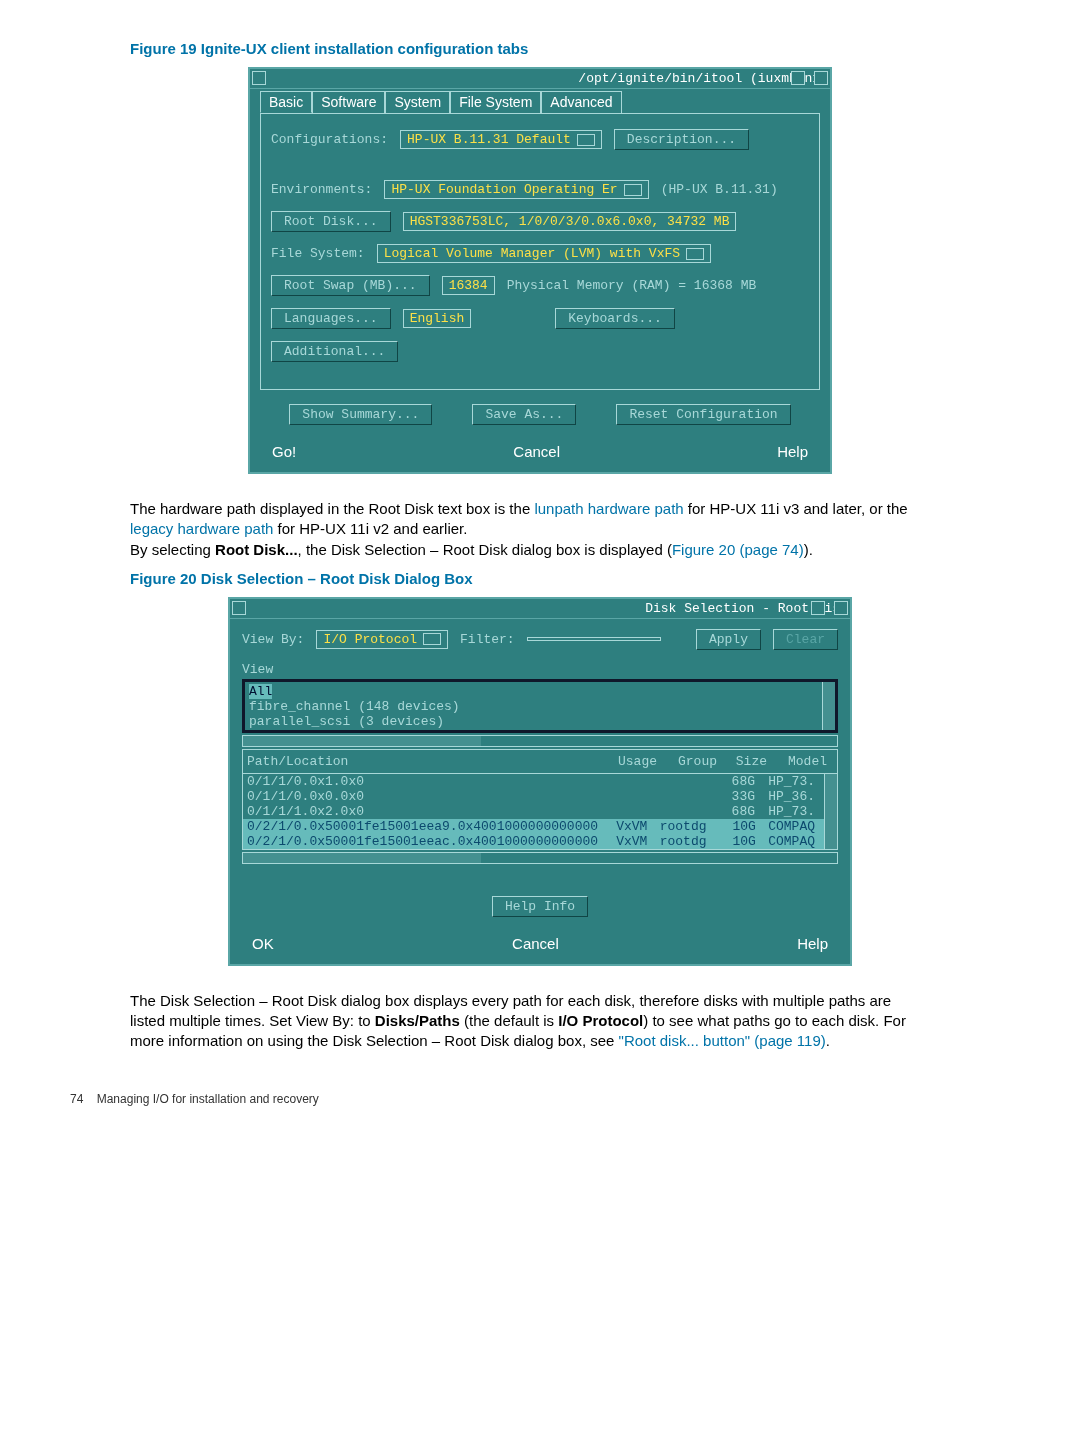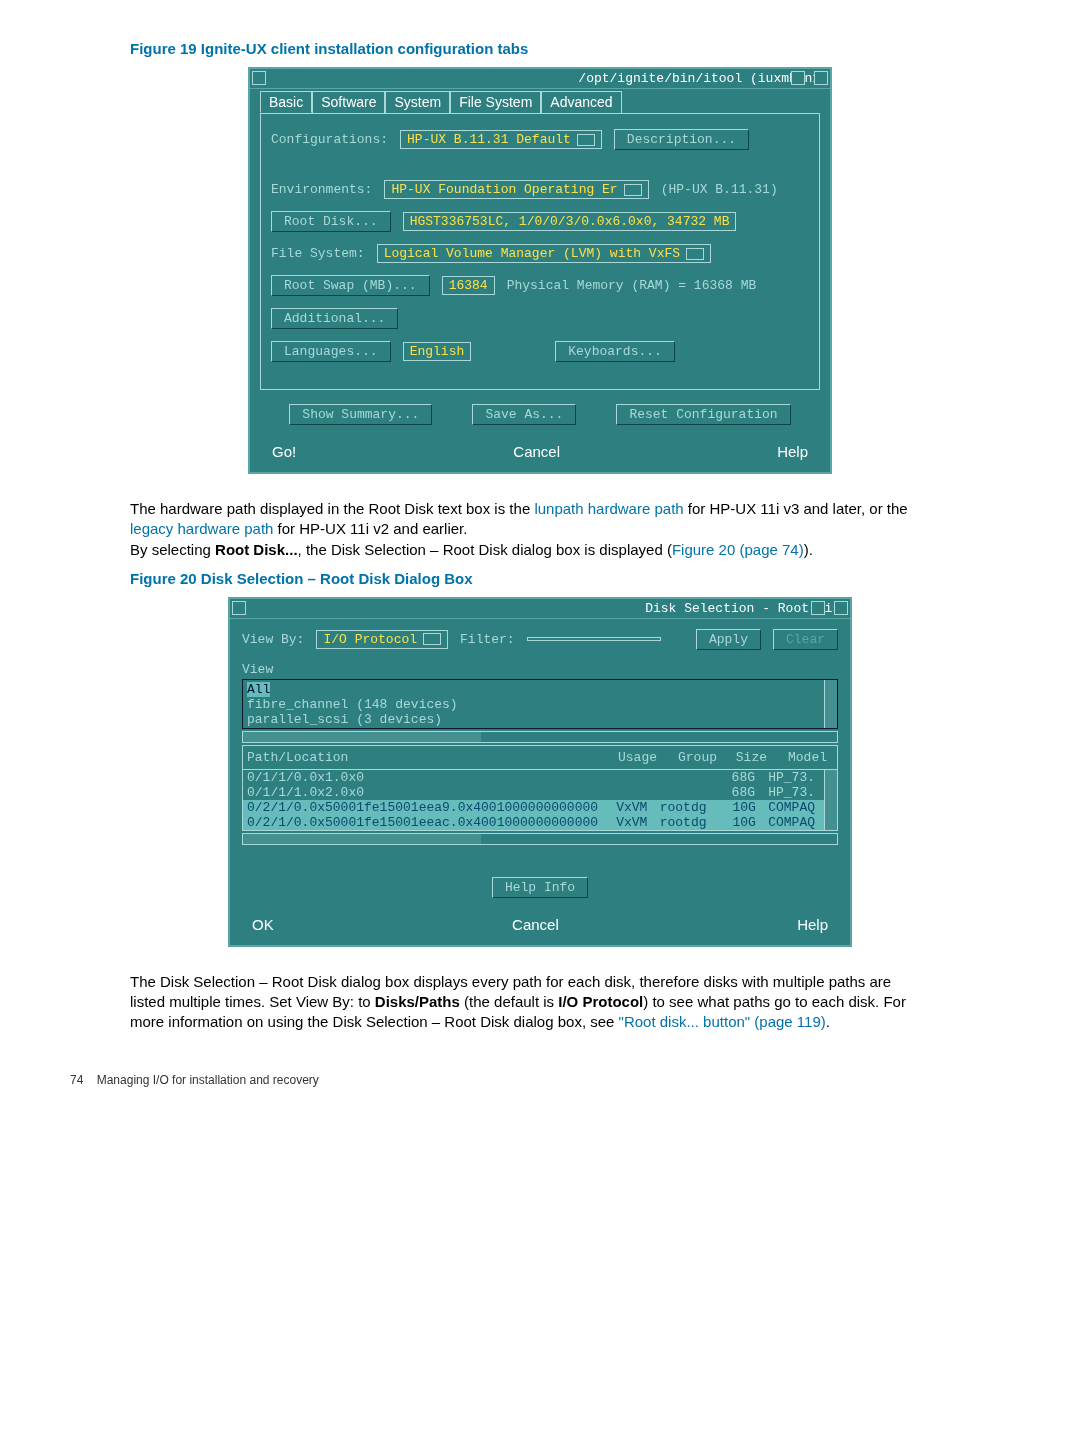--- a/index.html
+++ b/index.html
@@ -102,21 +102,21 @@
   .bottombar span { color: #fff; }
   .bottombar .bbtn { padding: 2px 10px; }
   .content-text {
     padding: 10px 0 10px 80px;
     font-size: 15px;
     max-width: 780px;
     line-height: 1.35;
   }
   .link { color: #0073a8; }
   .treebox, .listbox {
-    border: 1px solid #0f172a;
+    border: 3px solid #0f172a;
     margin: 2px 0;
     padding: 2px 4px;
     position: relative;
     background: #2e7f7f;
   }
   .treebox { height: 44px; overflow: hidden; }
   .scroll-v {
     position: absolute; right: 0; top: 0; bottom: 0; width: 12px;
     background: #449090; border-left: 1px solid #a8d8d8;
   }
@@ -204,27 +204,27 @@
         <span>Logical Volume Manager (LVM) with VxFS</span>
         <span class="arrow"></span>
       </span>
     </div>
     <div class="row">
       <span class="btn">Root Swap (MB)...</span>
       <span class="field">16384</span>
       <span class="label">Physical Memory (RAM) =  16368 MB</span>
     </div>
     <div class="row">
-      <span class="btn">Additional...</span>
-    </div>
-    <div class="row">
       <span class="btn">Languages...</span>
       <span class="field">English</span>
       <span style="width:60px"></span>
       <span class="btn">Keyboards...</span>
+    </div>
+    <div class="row">
+      <span class="btn">Additional...</span>
     </div>
   </div>
   <div style="display:flex; justify-content:center; gap:40px; padding:4px 0 10px 0;">
     <span class="btn">Show Summary...</span>
     <span class="btn">Save As...</span>
     <span class="btn">Reset Configuration</span>
   </div>
   <div class="bottombar">
     <span class="bbtn">Go!</span>
     <span class="bbtn">Cancel</span>
@@ -283,20 +283,27 @@
     <div class="list-rows" id="disk-list">
       <div class="scroll-v"></div>
     <div class="list-row">
           <span class="col-path">0/1/1/0.0x1.0x0</span>
           <span class="col-usage"></span>
           <span class="col-group"></span>
           <span class="col-size">68G</span>
           <span class="col-model">HP_73.</span>
         </div>
         <div class="list-row">
+          <span class="col-path">0/1/1/0.0x0.0x0</span>
+          <span class="col-usage"></span>
+          <span class="col-group"></span>
+          <span class="col-size">33G</span>
+          <span class="col-model">HP_36.</span>
+        </div>
+        <div class="list-row">
           <span class="col-path">0/1/1/1.0x2.0x0</span>
           <span class="col-usage"></span>
           <span class="col-group"></span>
           <span class="col-size">68G</span>
           <span class="col-model">HP_73.</span>
         </div>
         <div class="list-row sel">
           <span class="col-path">0/2/1/0.0x50001fe15001eea9.0x4001000000000000</span>
           <span class="col-usage">VxVM</span>
           <span class="col-group">rootdg</span>

